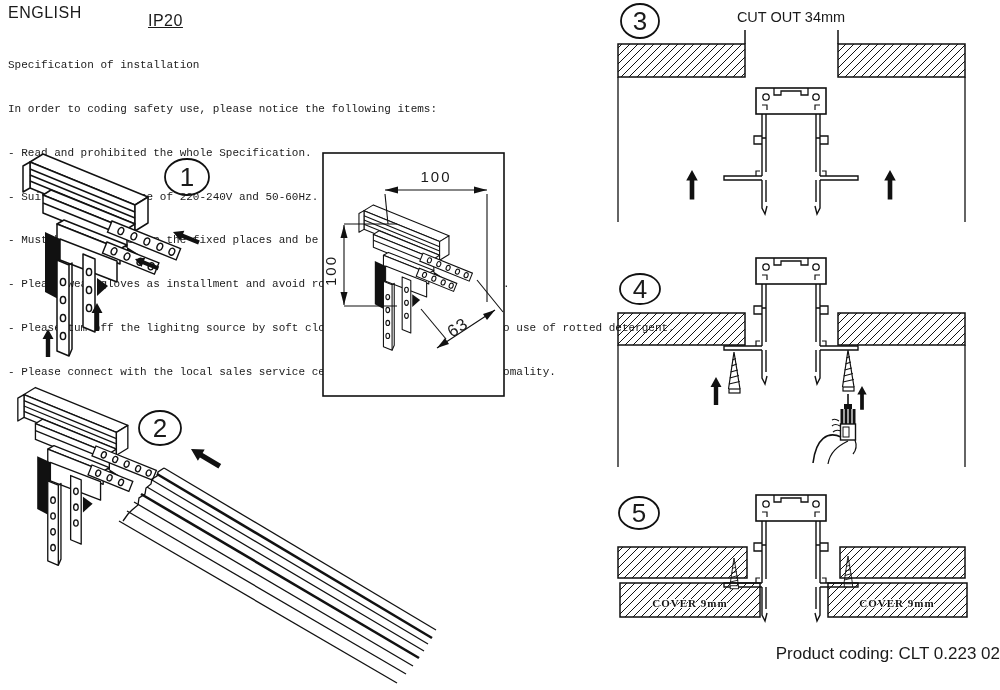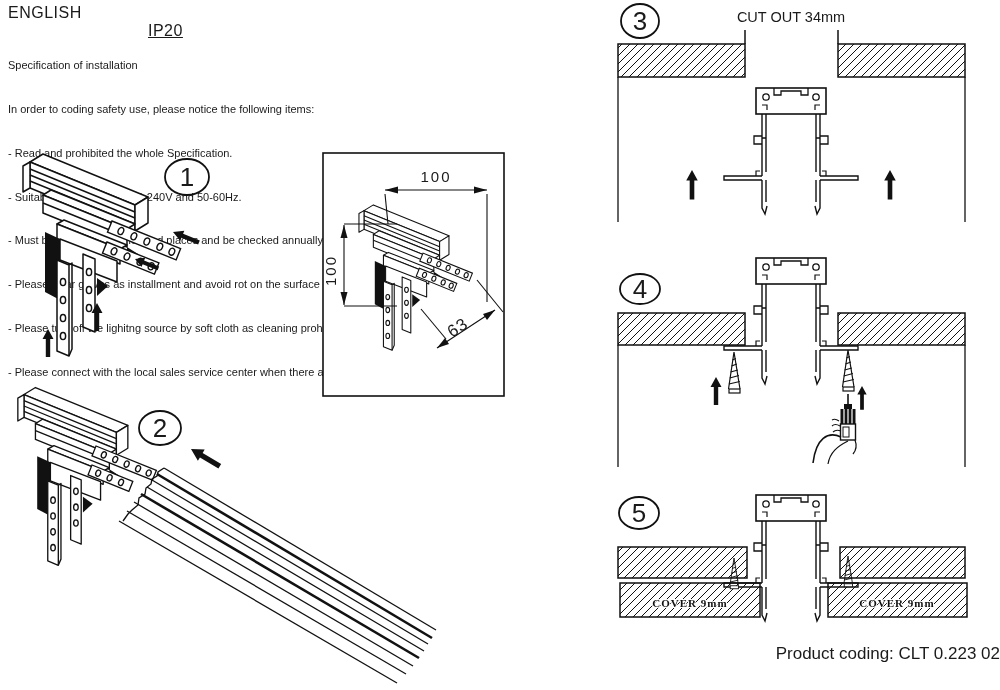--- a/index.html
+++ b/index.html
@@ -1,20 +1,20 @@
 <!DOCTYPE html>
 <html><head>
 <meta charset="utf-8">
 <style>
   html,body{margin:0;padding:0;background:#fff;}
   #page{position:relative;width:1000px;height:690px;background:#ffffff;overflow:hidden;
         font-family:"Liberation Sans",sans-serif;color:#1a1a1a;}
   .hdr{position:absolute;top:4px;left:8px;font-size:16px;letter-spacing:.5px;text-align:right;}
-  .hdr .ip{position:absolute;left:140px;top:18px;text-decoration:underline;}
-  .spec{position:absolute;top:29px;left:8px;font-size:11px;line-height:14.6px;white-space:pre;}
+  .hdr .ip{position:absolute;left:140px;top:8px;text-decoration:underline;}
+  .spec{position:absolute;top:29px;left:8px;font-size:11px;line-height:14.6px;white-space:pre;font-family:Liberation Mono, monospace;}
   .footer{position:absolute;top:644px;left:0;width:1000px;text-align:right;font-size:17px;}
   svg{position:absolute;overflow:visible;}
   .dimtxt{font-size:15px;letter-spacing:2px;fill:#1a1a1a;}
   .dimtxt63{font-size:17px;letter-spacing:1px;fill:#1a1a1a;}
   .circnum{font-size:26px;fill:#1a1a1a;}
   .cutout{font-size:14.5px;fill:#1a1a1a;}
   .coverlbl{font-family:"Liberation Serif",serif;font-weight:bold;font-size:11px;
             letter-spacing:1px;fill:#111;stroke:#fff;stroke-width:2px;paint-order:stroke;}
 </style>
 </head>

